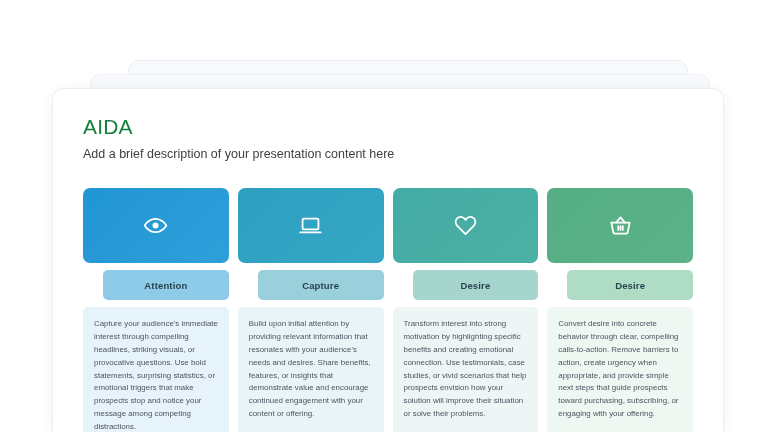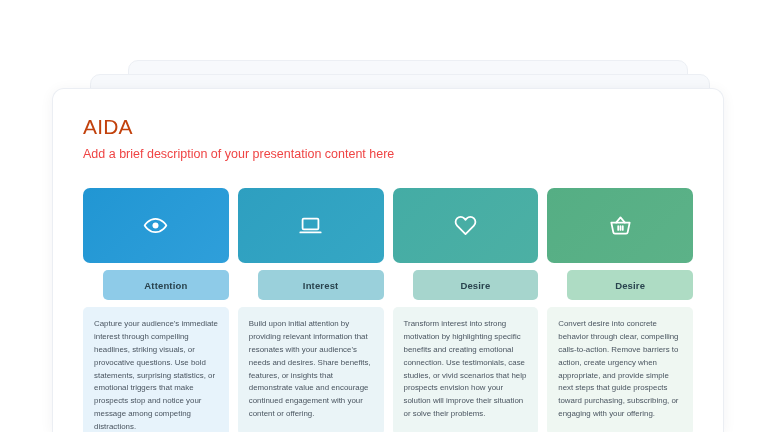--- a/index.html
+++ b/index.html
@@ -56,29 +56,29 @@
     border-radius: 12px 12px 0 0;
     box-sizing: border-box;
     box-shadow: 0 2px 14px rgba(15, 30, 60, 0.055);
     padding: 26px 30px 0 30px;
     overflow: hidden;
   }
 
   .slide-title {
     font-size: 21px;
     font-weight: 400;
-    color: #c2410c;
+    color: #15803d;
     letter-spacing: 0.2px;
     margin: 0 0 7px 0;
     line-height: 1.15;
   }
   .slide-subtitle {
     font-size: 12.5px;
     font-weight: 400;
-    color: #ef4444;
+    color: #404040;
     margin: 0;
     line-height: 1.3;
   }
 
   
   .columns {
     display: flex;
     gap: 9px;
     margin-top: 26px;
   }
@@ -156,21 +156,21 @@
 
       <div class="col">
         <div class="icon-panel" style="background: linear-gradient(135deg, rgb(46, 159, 192), rgb(53, 167, 196));">
           <span>
             <svg viewBox="0 0 24 24" fill="none" stroke="#ffffff" stroke-width="1.7" stroke-linecap="round" stroke-linejoin="round">
               <rect x="4.4" y="5.4" width="15.2" height="10.4" rx="1.1"></rect>
               <path d="M2.2 18.6h19.6"></path>
             </svg>
           </span>
         </div>
-        <div class="label-strip" style="background: rgb(154, 208, 219);">Interest</div>
+        <div class="label-strip" style="background: rgb(154, 208, 219);">Capture</div>
         <div class="body-panel" style="background: rgb(234, 244, 247);">Build upon initial attention by providing relevant information that resonates with your audience's needs and desires. Share benefits, features, or insights that demonstrate value and encourage continued engagement with your content or offering.</div>
       </div>
 
       <div class="col">
         <div class="icon-panel" style="background: linear-gradient(135deg, rgb(68, 172, 165), rgb(76, 176, 164));">
           <span>
             <svg viewBox="0 0 24 24" fill="none" stroke="#ffffff" stroke-width="1.7" stroke-linecap="round" stroke-linejoin="round">
               <path d="M12 20.2 3.9 12.1a4.85 4.85 0 0 1 0-6.85 4.85 4.85 0 0 1 6.86 0L12 6.5l1.24-1.25a4.85 4.85 0 0 1 6.86 0 4.85 4.85 0 0 1 0 6.85Z"></path>
             </svg>
           </span>

